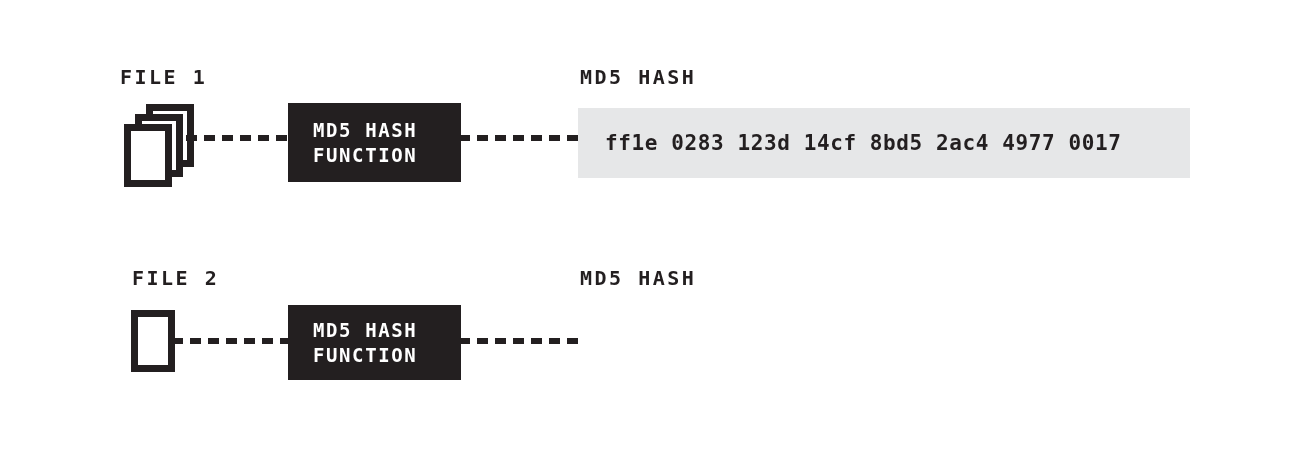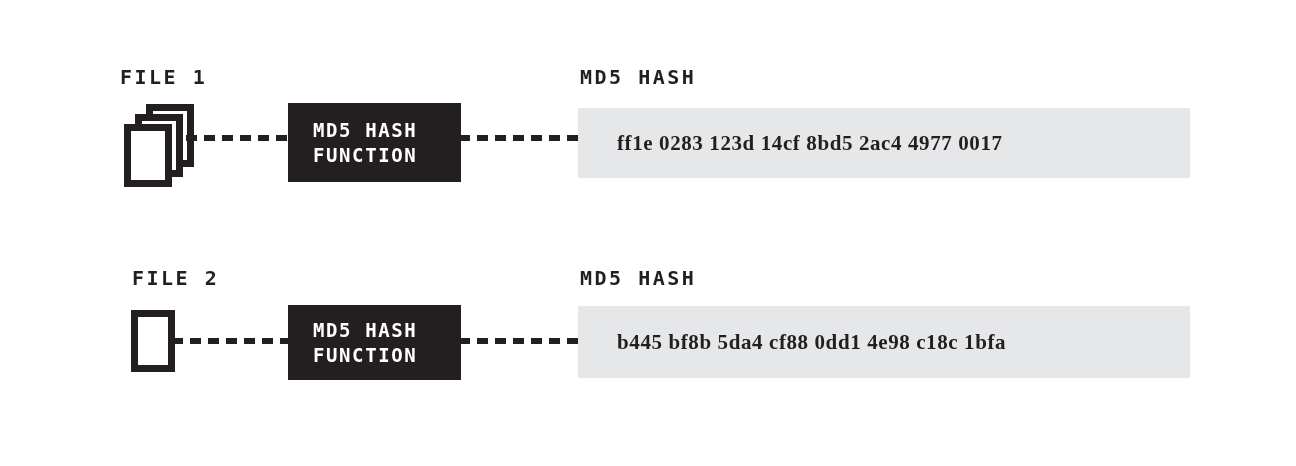--- a/index.html
+++ b/index.html
@@ -104,23 +104,22 @@
   #connector-1b { left: 459px; top: 135px; width: 122px; }
   #connector-2a { left: 172px; top: 338px; width: 118px; }
   #connector-2b { left: 459px; top: 338px; width: 122px; }
 
   
   .hash-box {
     position: absolute;
     background: #e6e7e8;
     display: flex;
     align-items: center;
-    padding-left: 39px;
+    padding-left: 27px;
     box-sizing: border-box;
-    font-family: Liberation Serif, serif;
   }
   #hash-box-1 { left: 578px; top: 108px; width: 612px; height: 70px; }
   #hash-box-2 { left: 578px; top: 306px; width: 612px; height: 72px; }
   .hash-value {
     color: #231f20;
     font-size: 21px;
     font-weight: bold;
     letter-spacing: 0.6px;
     white-space: nowrap;
   }
@@ -169,17 +168,14 @@
 
   <div class="connector" id="connector-2a"></div>
 
   <div class="function-box" id="function-box-2">
     <div class="function-line">MD5 HASH</div>
     <div class="function-line">FUNCTION</div>
   </div>
 
   <div class="connector" id="connector-2b"></div>
 
-  <div class="hash-box" id="hash-box-2">
-    <div class="hash-value">b445 bf8b 5da4 cf88 0dd1 4e98 c18c 1bfa</div>
-  </div>
 
 </div>
 
 </body></html>

